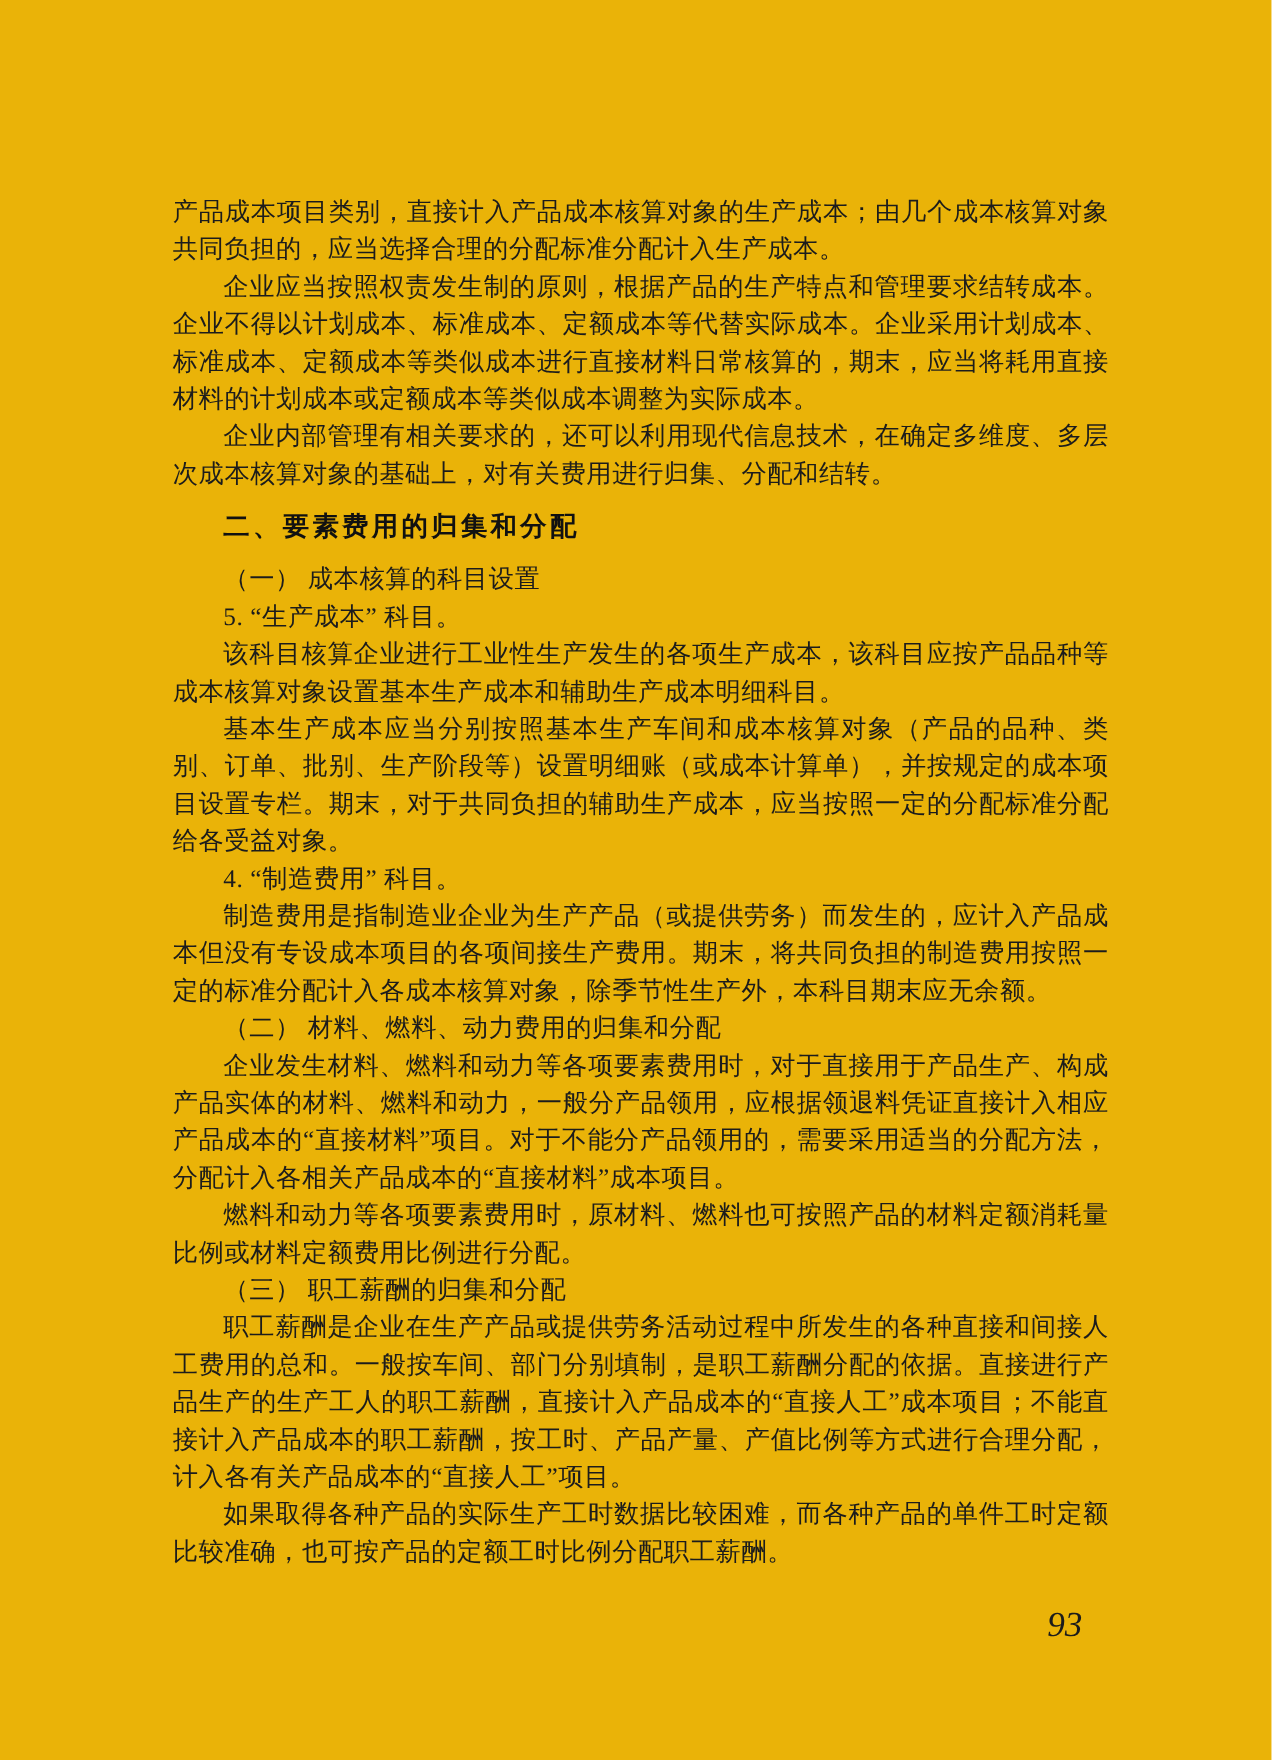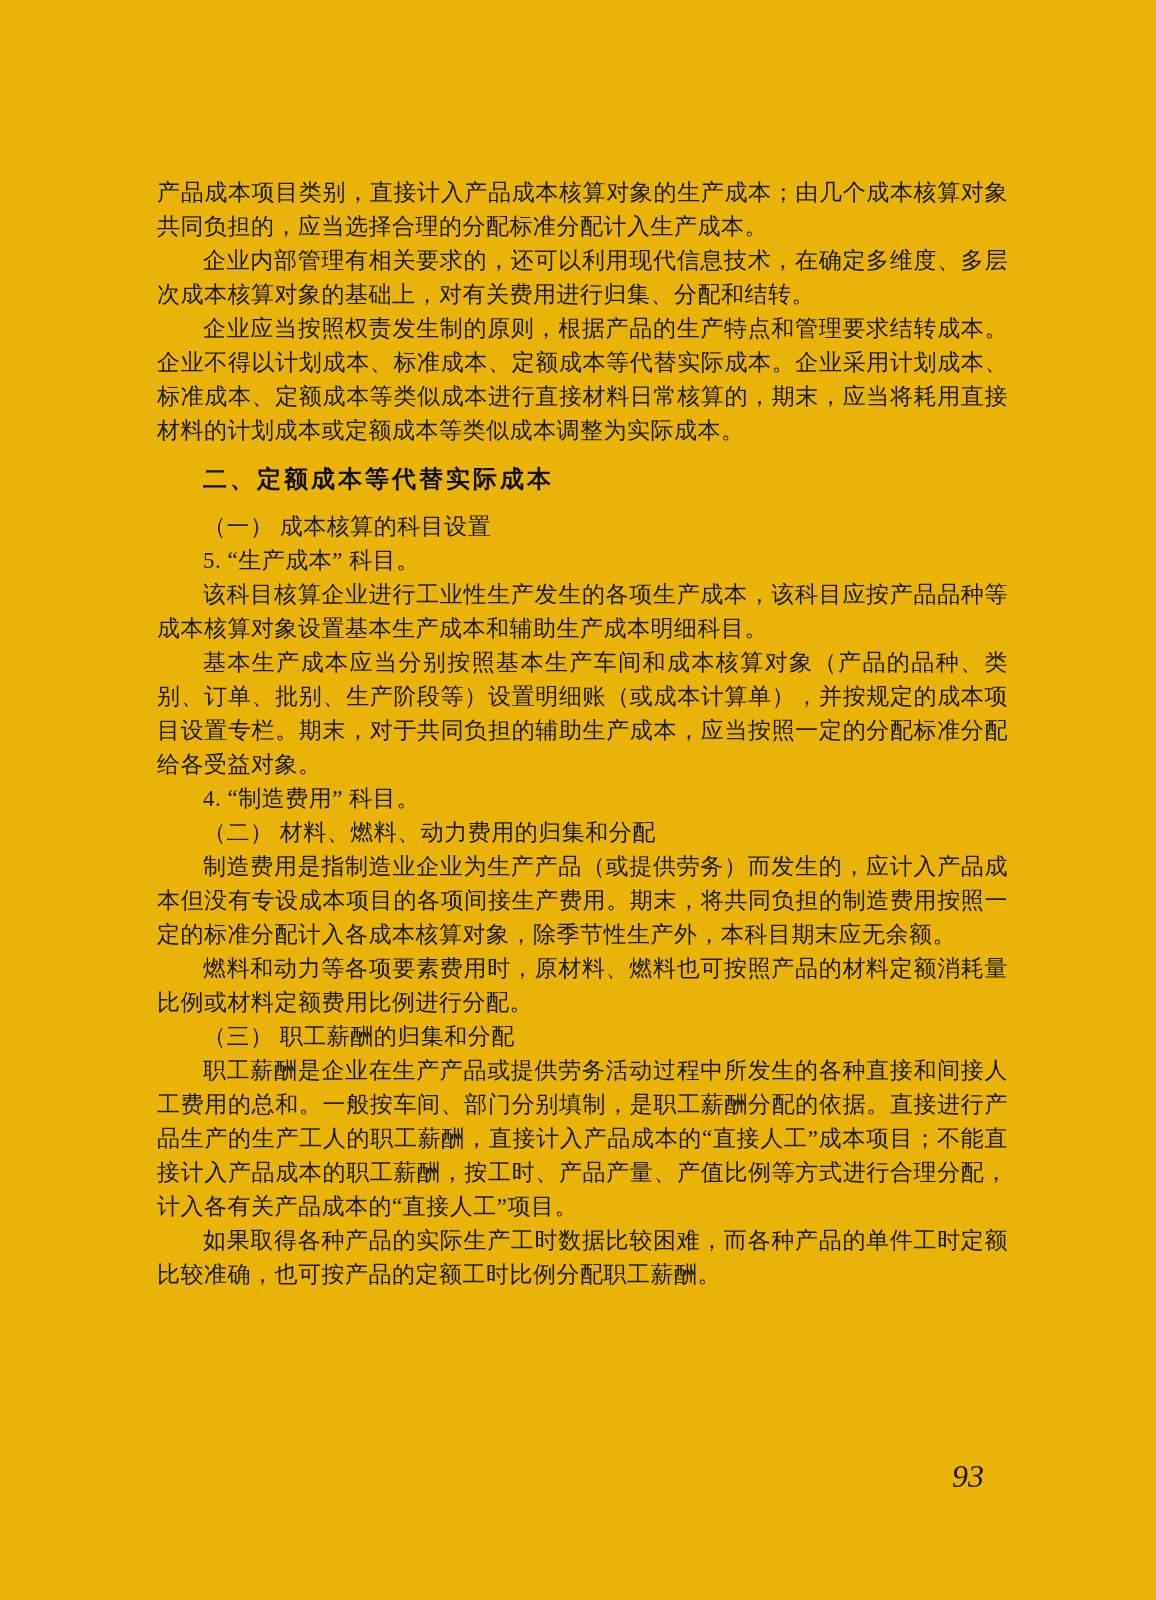--- a/index.html
+++ b/index.html
@@ -53,29 +53,30 @@
     color: #1c1c1c;
   }
 </style>
 </head>
 <body>
 
 <div class="page">
   <main class="text-block">
 
   <p class="flush">产品成本项目类别，直接计入产品成本核算对象的生产成本；由几个成本核算对象共同负担的，应当选择合理的分配标准分配计入生产成本。</p>
+      <p class="indent">企业应当按照权责发生制的原则，根据产品的生产特点和管理要求结转成本。企业不得以计划成本、标准成本、定额成本等代替实际成本。企业采用计划成本、标准成本、定额成本等类似成本进行直接材料日常核算的，期末，应当将耗用直接材料的计划成本或定额成本等类似成本调整为实际成本。</p>
       <p class="indent">企业内部管理有相关要求的，还可以利用现代信息技术，在确定多维度、多层次成本核算对象的基础上，对有关费用进行归集、分配和结转。</p>
-      <p class="indent">企业应当按照权责发生制的原则，根据产品的生产特点和管理要求结转成本。企业不得以计划成本、标准成本、定额成本等代替实际成本。企业采用计划成本、标准成本、定额成本等类似成本进行直接材料日常核算的，期末，应当将耗用直接材料的计划成本或定额成本等类似成本调整为实际成本。</p>
-      <h2 class="section-heading">二、定额成本等代替实际成本</h2>
+      <h2 class="section-heading">二、要素费用的归集和分配</h2>
       <p class="indent">（一） 成本核算的科目设置</p>
       <p class="indent">5. “生产成本” 科目。</p>
       <p class="indent">该科目核算企业进行工业性生产发生的各项生产成本，该科目应按产品品种等成本核算对象设置基本生产成本和辅助生产成本明细科目。</p>
       <p class="indent">基本生产成本应当分别按照基本生产车间和成本核算对象（产品的品种、类别、订单、批别、生产阶段等）设置明细账（或成本计算单），并按规定的成本项目设置专栏。期末，对于共同负担的辅助生产成本，应当按照一定的分配标准分配给各受益对象。</p>
       <p class="indent">4. “制造费用” 科目。</p>
+      <p class="indent">制造费用是指制造业企业为生产产品（或提供劳务）而发生的，应计入产品成本但没有专设成本项目的各项间接生产费用。期末，将共同负担的制造费用按照一定的标准分配计入各成本核算对象，除季节性生产外，本科目期末应无余额。</p>
       <p class="indent">（二） 材料、燃料、动力费用的归集和分配</p>
-      <p class="indent">制造费用是指制造业企业为生产产品（或提供劳务）而发生的，应计入产品成本但没有专设成本项目的各项间接生产费用。期末，将共同负担的制造费用按照一定的标准分配计入各成本核算对象，除季节性生产外，本科目期末应无余额。</p>
+      <p class="indent">企业发生材料、燃料和动力等各项要素费用时，对于直接用于产品生产、构成产品实体的材料、燃料和动力，一般分产品领用，应根据领退料凭证直接计入相应产品成本的“直接材料”项目。对于不能分产品领用的，需要采用适当的分配方法，分配计入各相关产品成本的“直接材料”成本项目。</p>
       <p class="indent">燃料和动力等各项要素费用时，原材料、燃料也可按照产品的材料定额消耗量比例或材料定额费用比例进行分配。</p>
       <p class="indent">（三） 职工薪酬的归集和分配</p>
       <p class="indent">职工薪酬是企业在生产产品或提供劳务活动过程中所发生的各种直接和间接人工费用的总和。一般按车间、部门分别填制，是职工薪酬分配的依据。直接进行产品生产的生产工人的职工薪酬，直接计入产品成本的“直接人工”成本项目；不能直接计入产品成本的职工薪酬，按工时、产品产量、产值比例等方式进行合理分配，计入各有关产品成本的“直接人工”项目。</p>
       <p class="indent">如果取得各种产品的实际生产工时数据比较困难，而各种产品的单件工时定额比较准确，也可按产品的定额工时比例分配职工薪酬。</p>
     </main>
   <div class="page-number">93</div>
 </div>
 
 </body></html>

